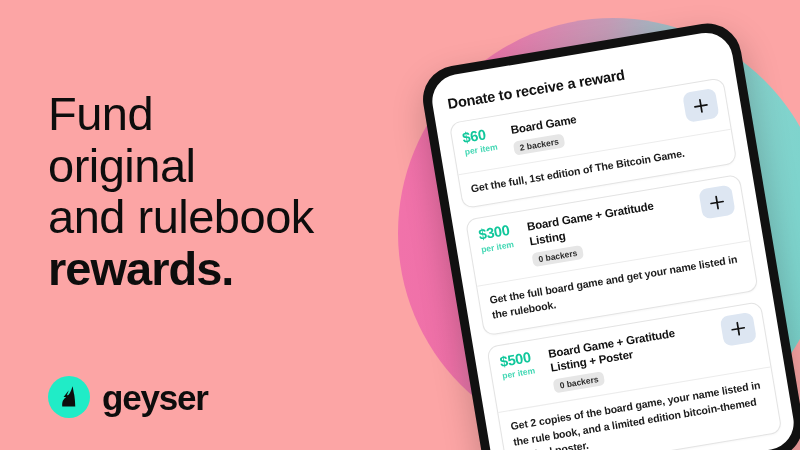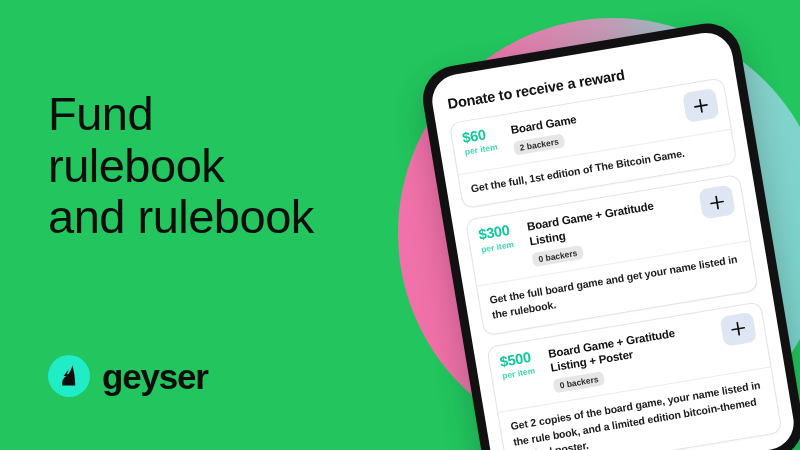--- a/index.html
+++ b/index.html
@@ -9,21 +9,21 @@
     height: 450px;
     overflow: hidden;
     background: #ffffff;
     font-family: "Liberation Sans", sans-serif;
   }
 
   .stage {
     position: relative;
     width: 800px;
     height: 450px;
-    background: #22c55e;
+    background: #fca5a5;
     overflow: hidden;
   }
 
   
   .left-panel {
     position: absolute;
     left: 48px;
     top: 88px;
     width: 370px;
     z-index: 5;
@@ -35,21 +35,21 @@
     letter-spacing: -0.5px;
     color: #0d0d0d;
     font-weight: 400;
   }
   .headline .hl-line { display: block; white-space: nowrap; }
   .headline .hl-strong { font-weight: 700; letter-spacing: -1px; }
 
   .logo-row {
     position: absolute;
     left: 48px;
-    top: 355px;
+    top: 376px;
     display: flex;
     align-items: center;
     gap: 12px;
     z-index: 5;
   }
   .logo-mark {
     width: 42px;
     height: 42px;
     border-radius: 50%;
     background: #20ECC7;
@@ -210,22 +210,23 @@
 </head>
 <body>
 
 <div class="stage">
 
   <div class="bg-circle"></div>
 
   <div class="left-panel">
     <h1 class="headline">
       <span class="hl-line">Fund</span>
-      <span class="hl-line">rulebook</span>
+      <span class="hl-line">original</span>
       <span class="hl-line">and rulebook</span>
+      <span class="hl-line hl-strong">rewards.</span>
     </h1>
   </div>
 
   <div class="logo-row">
     <span class="logo-mark">
       <svg width="22" height="24" viewBox="0 0 22 24" aria-hidden="true">
         <path d="M14.6 1.2 C14.6 1.2 13.0 6.4 11.2 9.1 C9.4 11.8 6.2 13.1 5.0 15.6 C3.8 18.1 4.3 21.4 4.3 21.4 L17.3 21.4 C17.3 21.4 17.0 13.9 16.2 9.6 C15.5 5.6 14.6 1.2 14.6 1.2 Z" fill="#0d0d0d"></path>
         <path d="M10.8 5.2 L5.6 12.0 L8.6 12.0 L6.6 17.2 L12.0 10.2 L8.9 10.2 Z" fill="#0d0d0d"></path>
       </svg>
     </span>

